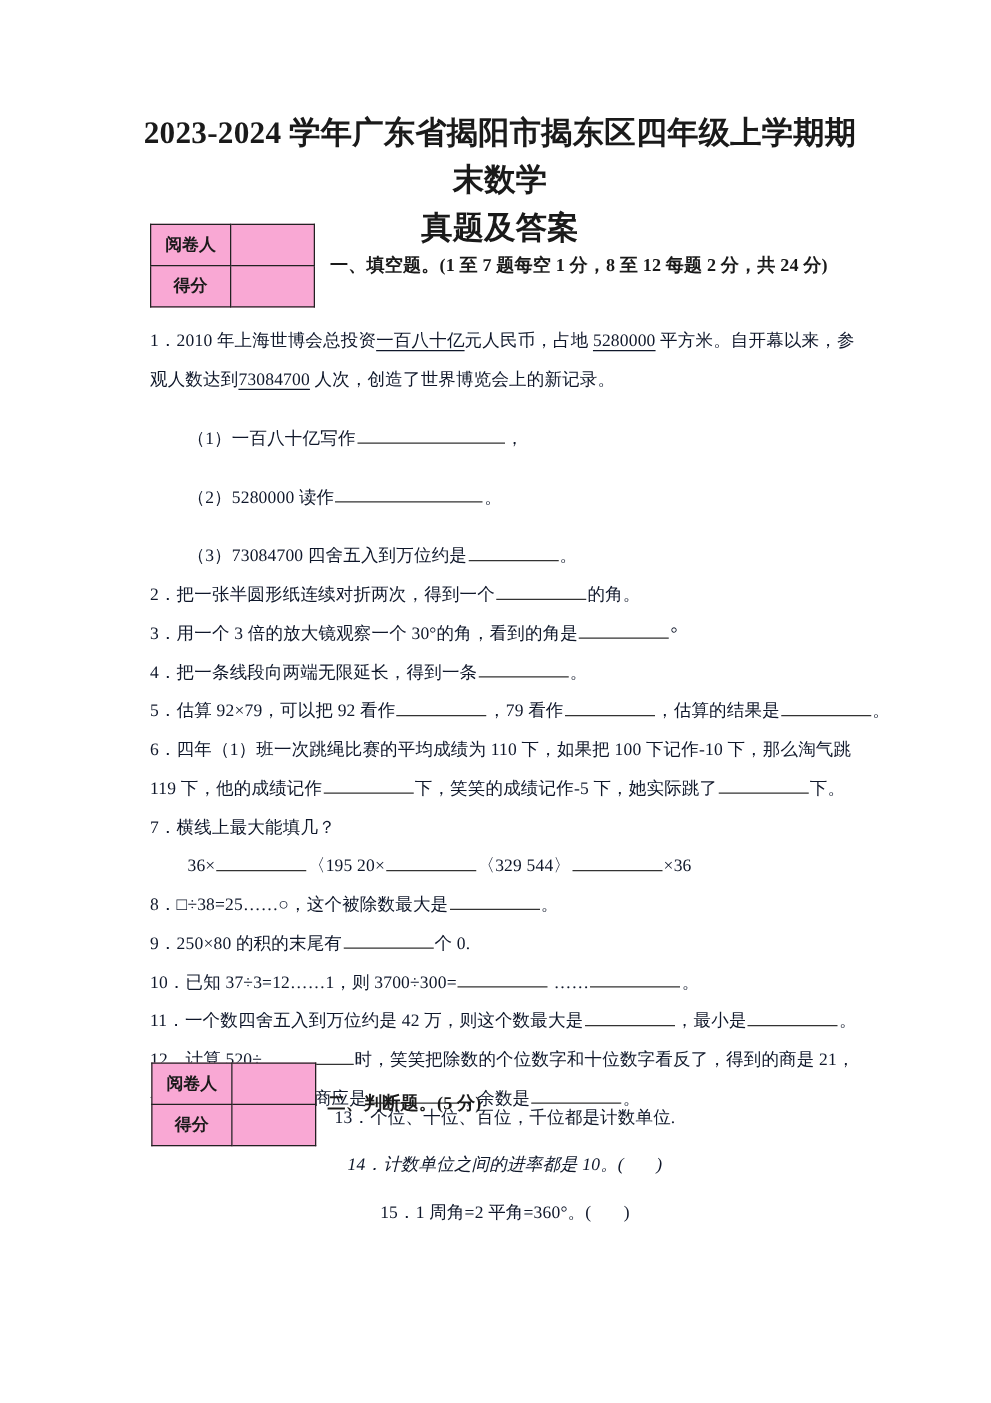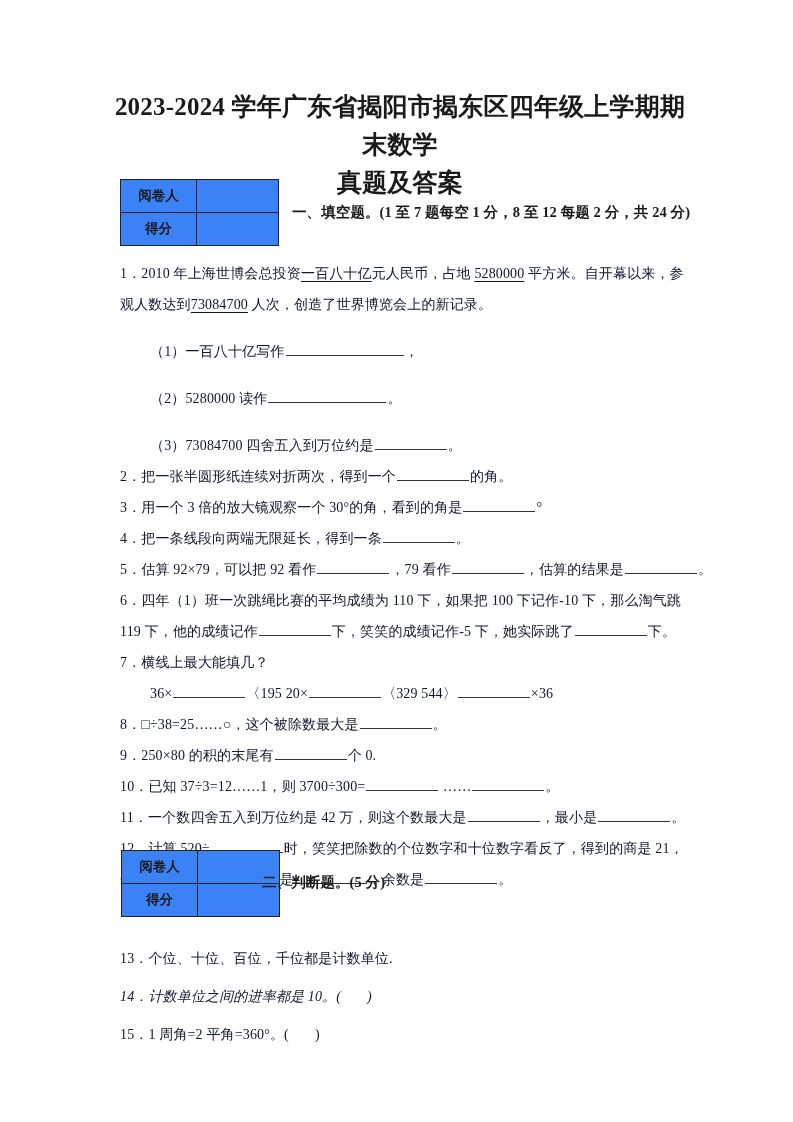--- a/index.html
+++ b/index.html
@@ -35,22 +35,22 @@
     font-weight: bold;
     line-height: 38px;
     letter-spacing: 0.2px;
     font-family: "Liberation Serif", "DejaVu Serif", serif;
   }
 
   
   .score-table {
     position: absolute;
     border-collapse: collapse;
-    width: 159px;
-    background: #3b82f6;
+    width: 132px;
+    background: #f9a8d4;
   }
   .score-table td {
     border: 1.3px solid #222;
     height: 32px;
     font-size: 13.5px;
     font-weight: bold;
     text-align: center;
     vertical-align: middle;
     padding: 0;
   }
@@ -61,31 +61,31 @@
   #score-table-2 { left: 121px; top: 850px; }
 
   
   .section-header {
     position: absolute;
     font-size: 14.5px;
     font-weight: bold;
     letter-spacing: 0.1px;
     white-space: nowrap;
   }
-  #section-header-1 { left: 264px; top: 203px; margin-left: 28px; }
+  #section-header-1 { left: 264px; top: 203px; }
   #section-header-2 { left: 262px; top: 873px; }
 
   
   .q-list {
     position: absolute;
     left: 120px;
     width: 568px;
   }
   #q-list-1 { top: 258px; }
-  #q-list-2 { top: 940px; }
+  #q-list-2 { top: 876px; text-align: center; }
 
   .q-line {
     font-size: 14px;
     line-height: 31px;
     color: #0f172a;
     white-space: nowrap;
     letter-spacing: 0.15px;
   }
   .q-line.wrap {
     white-space: normal;

